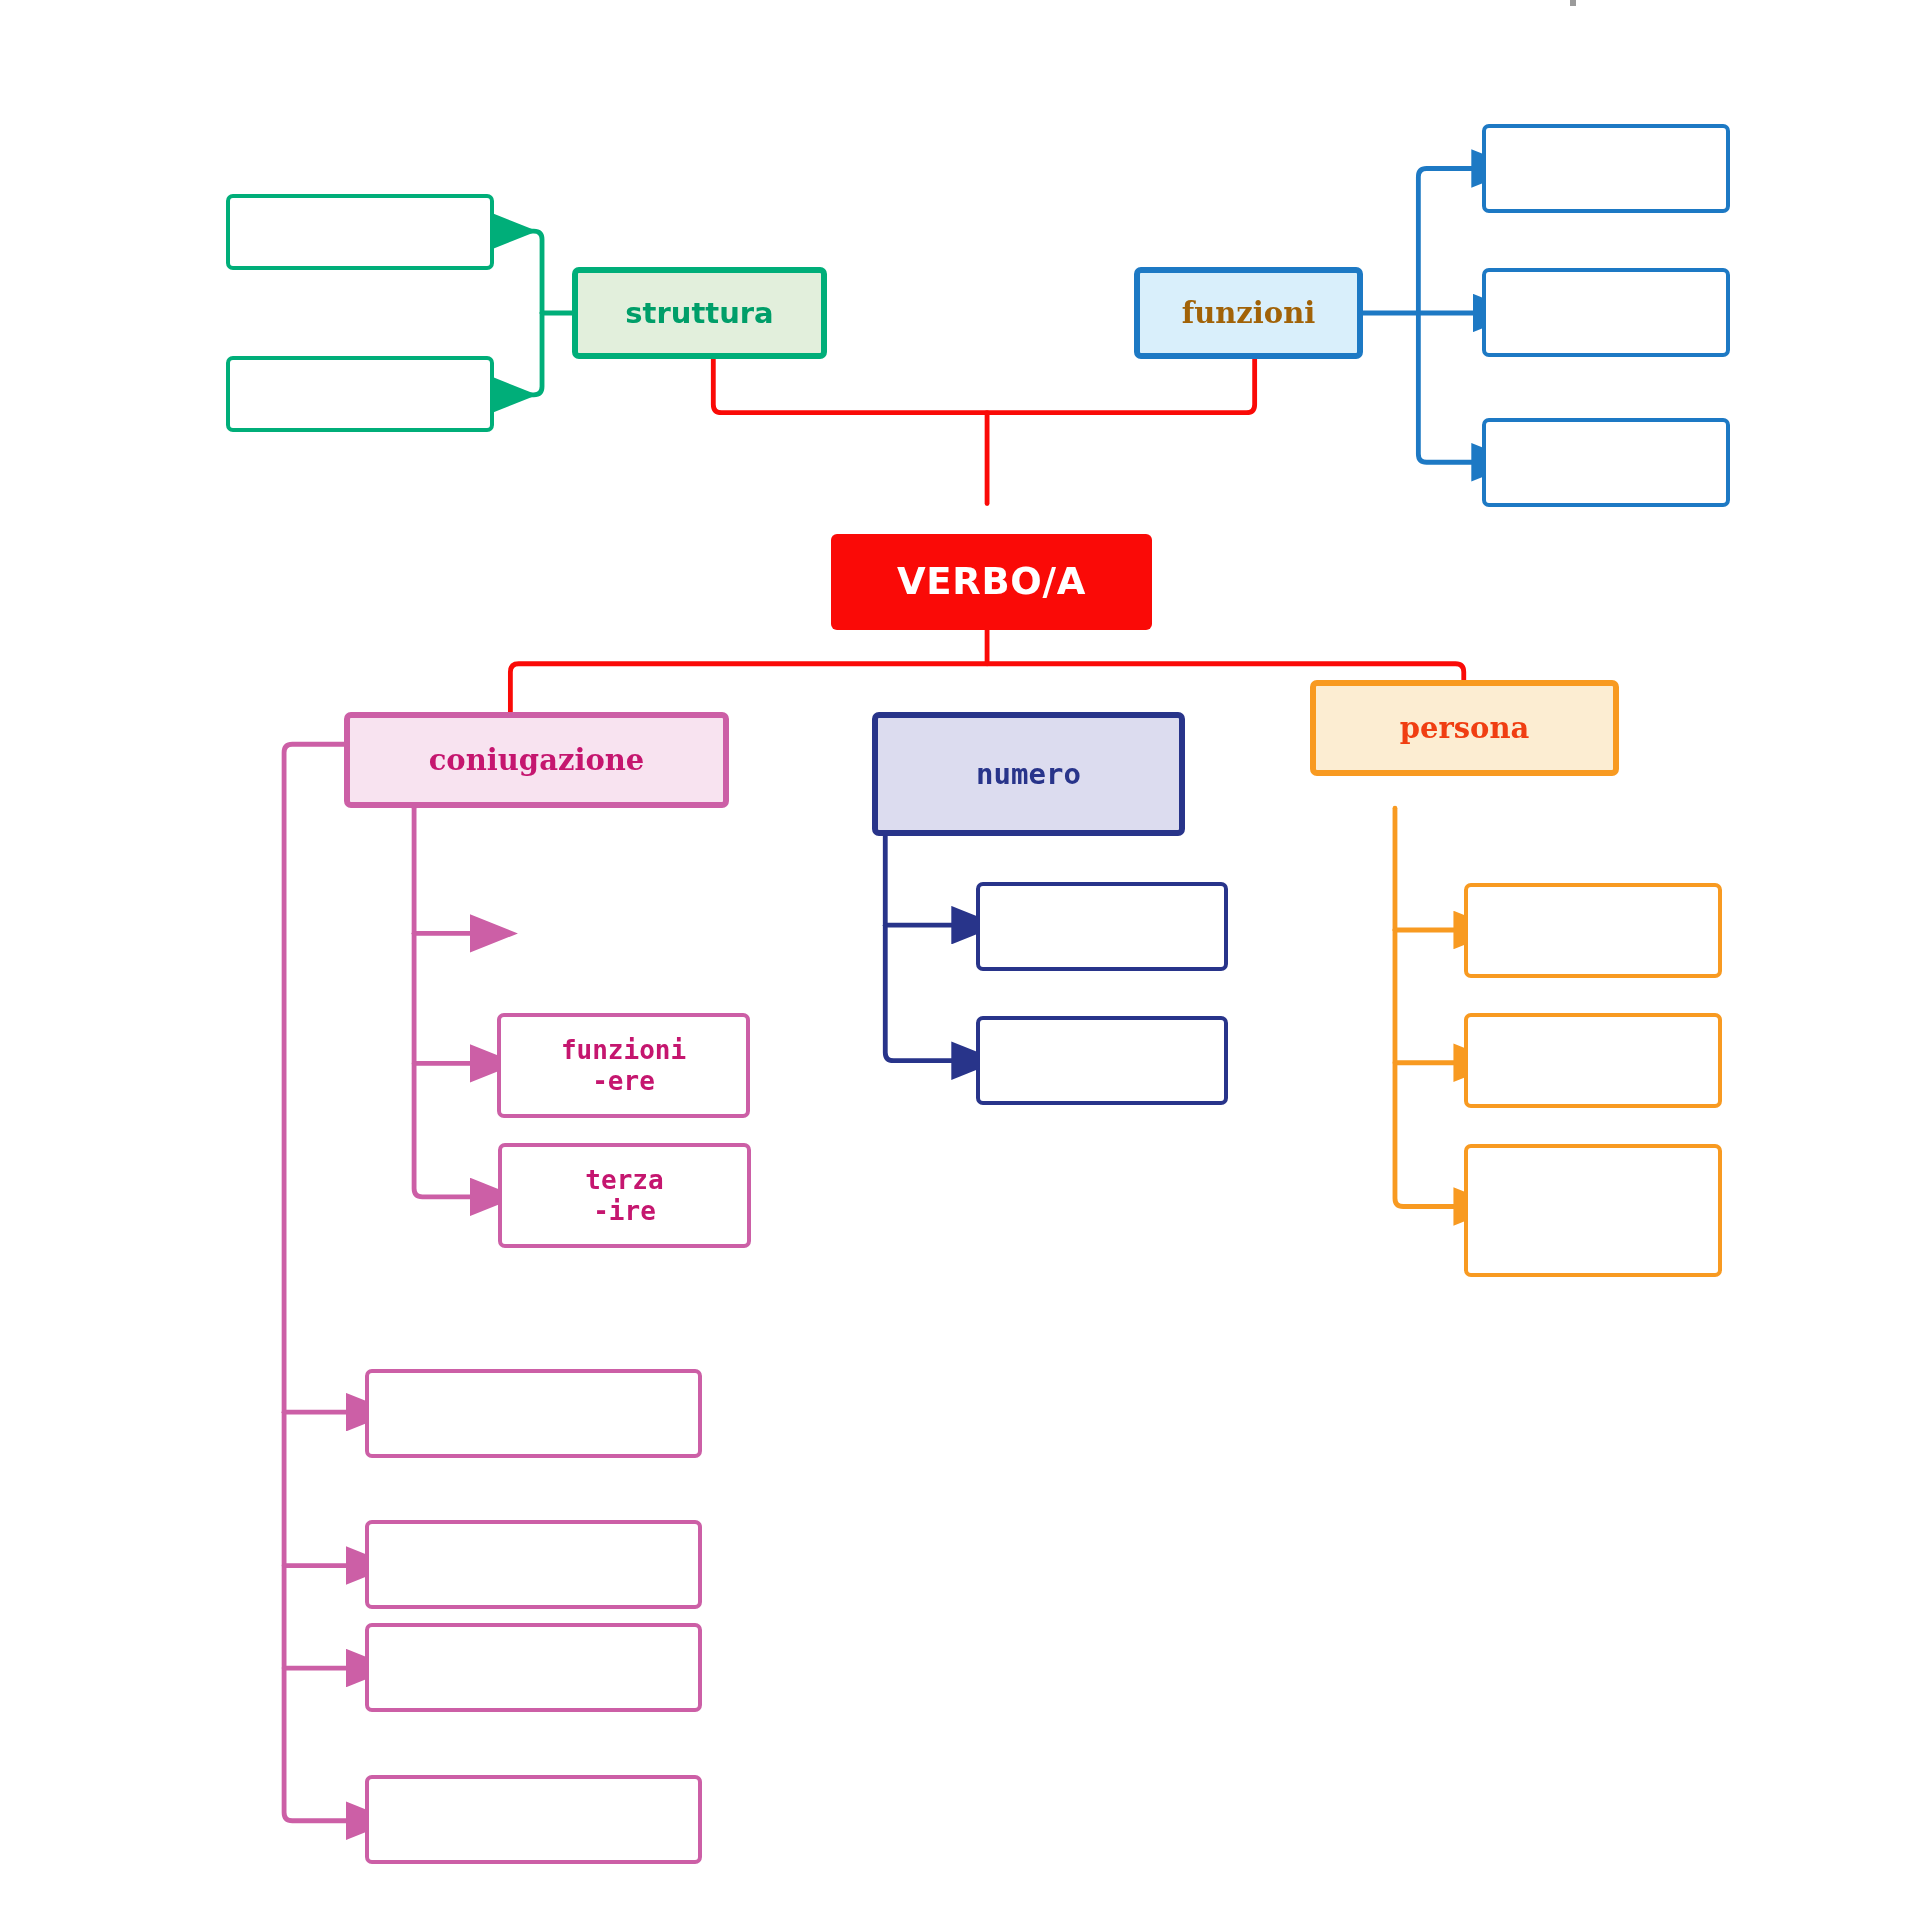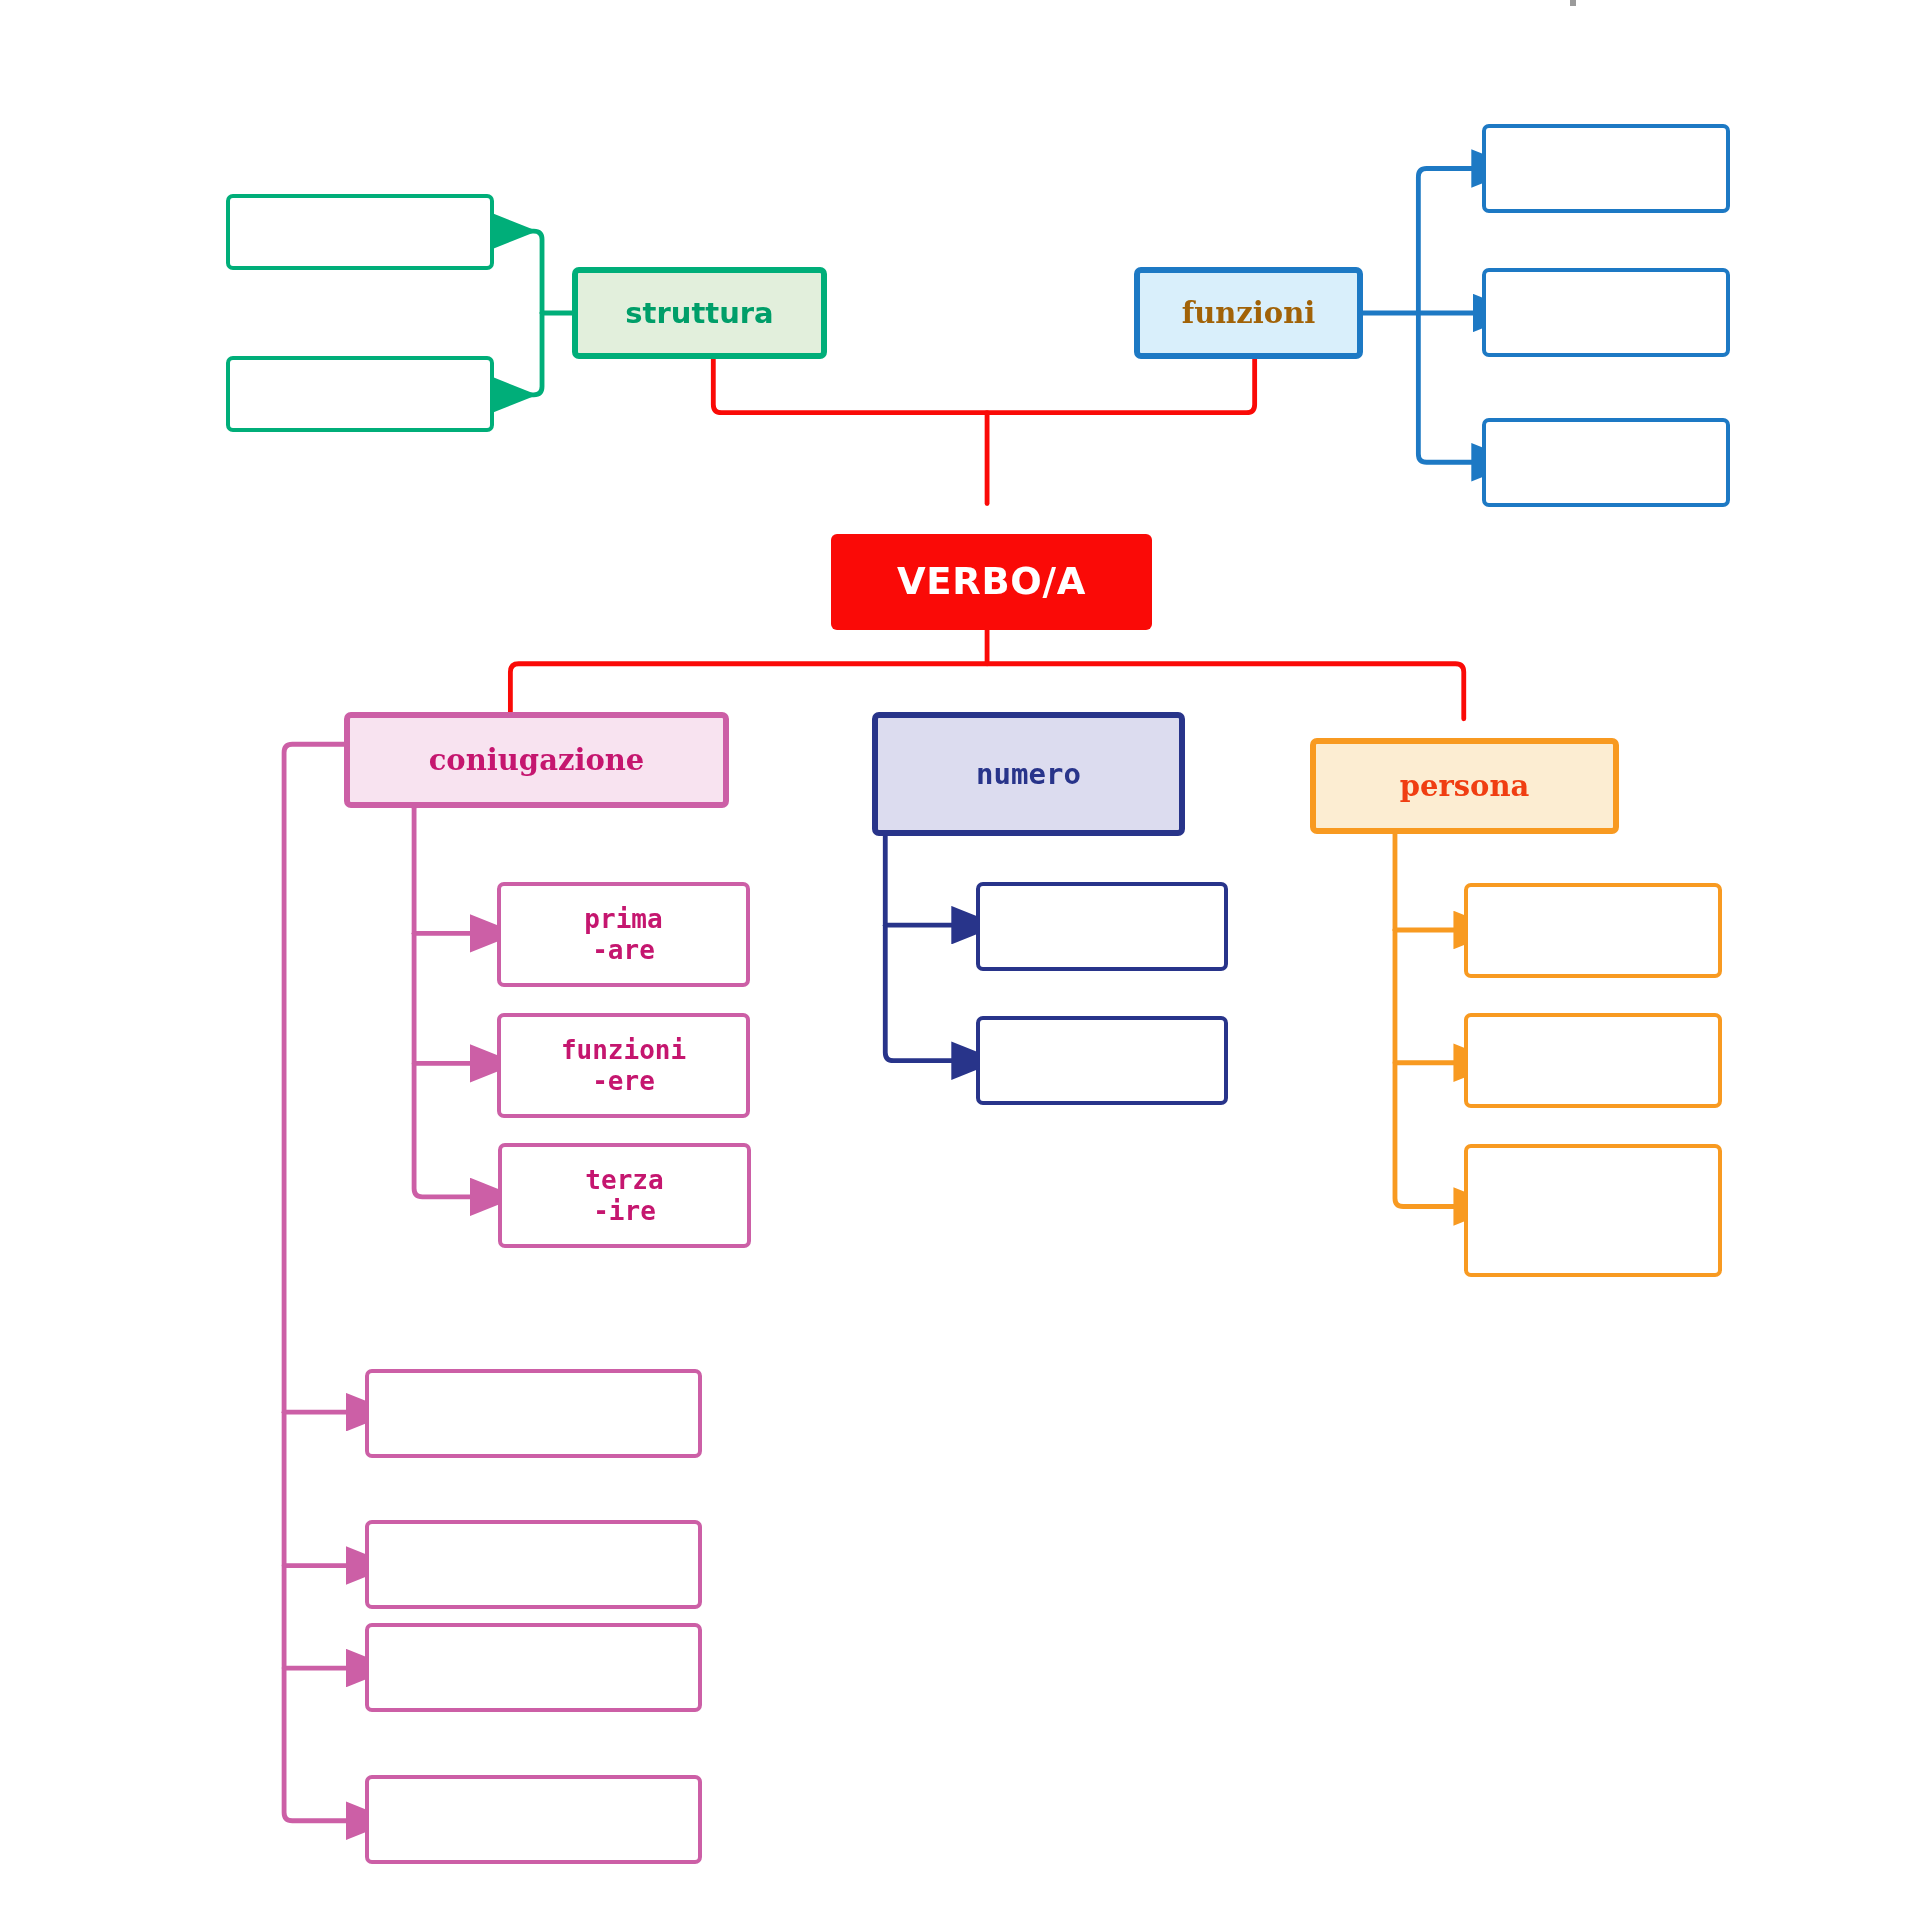--- a/index.html
+++ b/index.html
@@ -226,22 +226,20 @@
   <div class="node n-blue-main" style="left:1134px; top:267px; width:229px; height:92px;">funzioni</div>
 
   <div class="node n-blue-leaf" style="left:1482px; top:124px; width:248px; height:89px;"></div>
 
   <div class="node n-blue-leaf" style="left:1482px; top:268px; width:248px; height:89px;"></div>
 
   <div class="node n-blue-leaf" style="left:1482px; top:418px; width:248px; height:89px;"></div>
 
   <div class="node n-pink-main" style="left:344px; top:712px; width:385px; height:96px;">coniugazione</div>
 
-  <div class="node n-pink-leaf" style="left:497px; top:882px; width:253px; height:105px;">prima
--are</div>
 
   <div class="node n-pink-leaf" style="left:497px; top:1013px; width:253px; height:105px;">funzioni
 -ere</div>
 
   <div class="node n-pink-leaf" style="left:498px; top:1143px; width:253px; height:105px;">terza
 -ire</div>
 
   <div class="node n-pink-empty" style="left:365px; top:1369px; width:337px; height:89px;"></div>
 
   <div class="node n-pink-empty" style="left:365px; top:1520px; width:337px; height:89px;"></div>
@@ -249,21 +247,21 @@
   <div class="node n-pink-empty" style="left:365px; top:1623px; width:337px; height:89px;"></div>
 
   <div class="node n-pink-empty" style="left:365px; top:1775px; width:337px; height:89px;"></div>
 
   <div class="node n-navy-main" style="left:872px; top:712px; width:313px; height:124px;">numero</div>
 
   <div class="node n-navy-leaf" style="left:976px; top:882px; width:252px; height:89px;"></div>
 
   <div class="node n-navy-leaf" style="left:976px; top:1016px; width:252px; height:89px;"></div>
 
-  <div class="node n-orange-main" style="left:1310px; top:738px; width:309px; height:96px;">persona</div>
+  <div class="node n-orange-main" style="left:1310px; top:680px; width:309px; height:96px;">persona</div>
 
   <div class="node n-orange-leaf" style="left:1464px; top:883px; width:258px; height:95px;"></div>
 
   <div class="node n-orange-leaf" style="left:1464px; top:1013px; width:258px; height:95px;"></div>
 
   <div class="node n-orange-leaf" style="left:1464px; top:1144px; width:258px; height:133px;"></div>
 
 </div>
 
 

